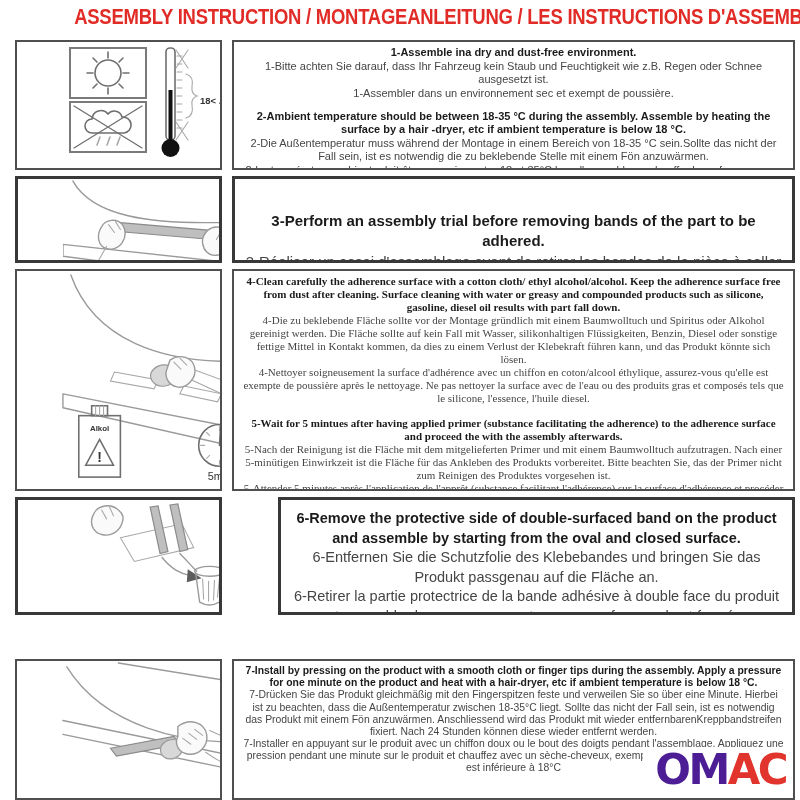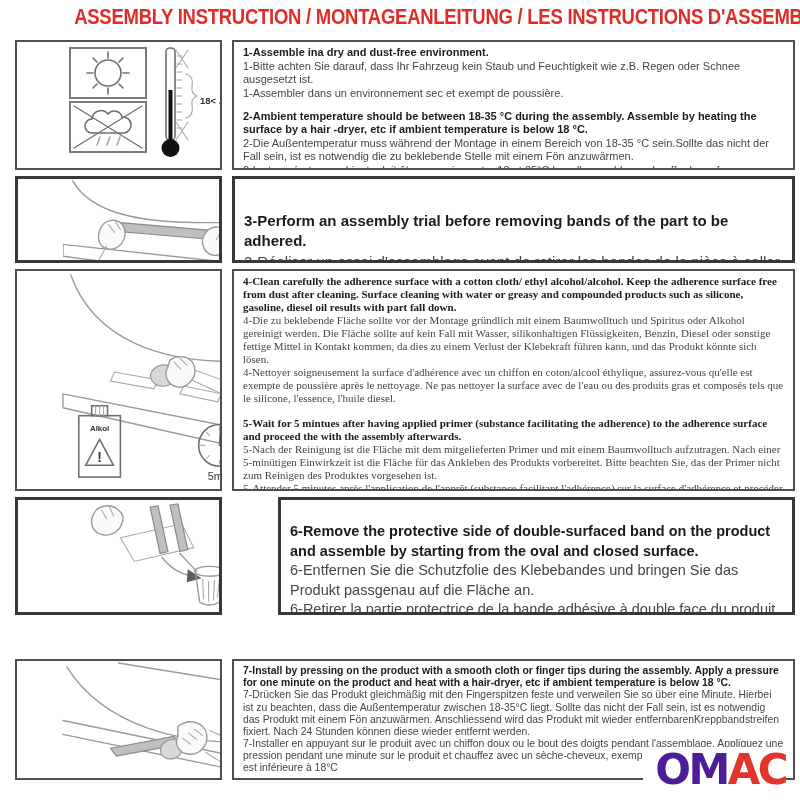--- a/index.html
+++ b/index.html
@@ -7,24 +7,24 @@
   .page{position:relative;width:800px;height:800px;background:#fff;}
   .title-wrap{text-align:center;padding-top:4px;height:30px;}
   .title{display:inline-block;transform:scaleX(0.84);transform-origin:center;white-space:nowrap;
          font-size:22px;font-weight:bold;color:#e12b26;letter-spacing:-0.3px;}
   .content{margin:6px 5px 0 15px;}
   .row{display:flex;gap:10px;margin-bottom:6px;}
   .cell{box-sizing:border-box;border:2px solid #4f4f4f;background:#fff;}
   .row.heavy .cell{border:3px solid #383838;}
   .cell-left{width:207px;flex:0 0 207px;overflow:hidden;padding-left:45px;}
   .cell-right{flex:1;padding:4px 9px;overflow:hidden;}
-  .r1{height:130px;} .r2{height:87px;} .r3{height:222px;} .r4{height:118px;} .r5{height:121px;margin-top:44px;}
+  .r1{height:130px;} .r2{height:87px;} .r3{height:222px;} .r4{height:118px;} .r5{height:141px;margin-top:44px;}
   .r2 .cell-right{padding-top:32px;}
-  .r4 .cell-right{padding-top:22px;margin-left:46px;}
-  p{margin:0;}
+  .r4 .cell-right{padding-top:9px;margin-left:46px;}
+  p{margin:0;text-align:center;}
   .en{font-weight:bold;color:#1b1b1b;}
   .de,.fr{font-weight:normal;color:#454545;}
   .size-m p{font-size:11px;line-height:1.24;}
   .size-l p{font-size:15px;line-height:1.35;}
   .size-ml p{font-size:14.5px;line-height:1.35;}
   .size-s p{font-size:11px;line-height:1.18;font-family:Liberation Serif, serif;}
   .size-xs p{font-size:10.4px;line-height:1.17;}
   .gap{height:12px;}
   .gap-s{height:9px;}
   svg{display:block;}

